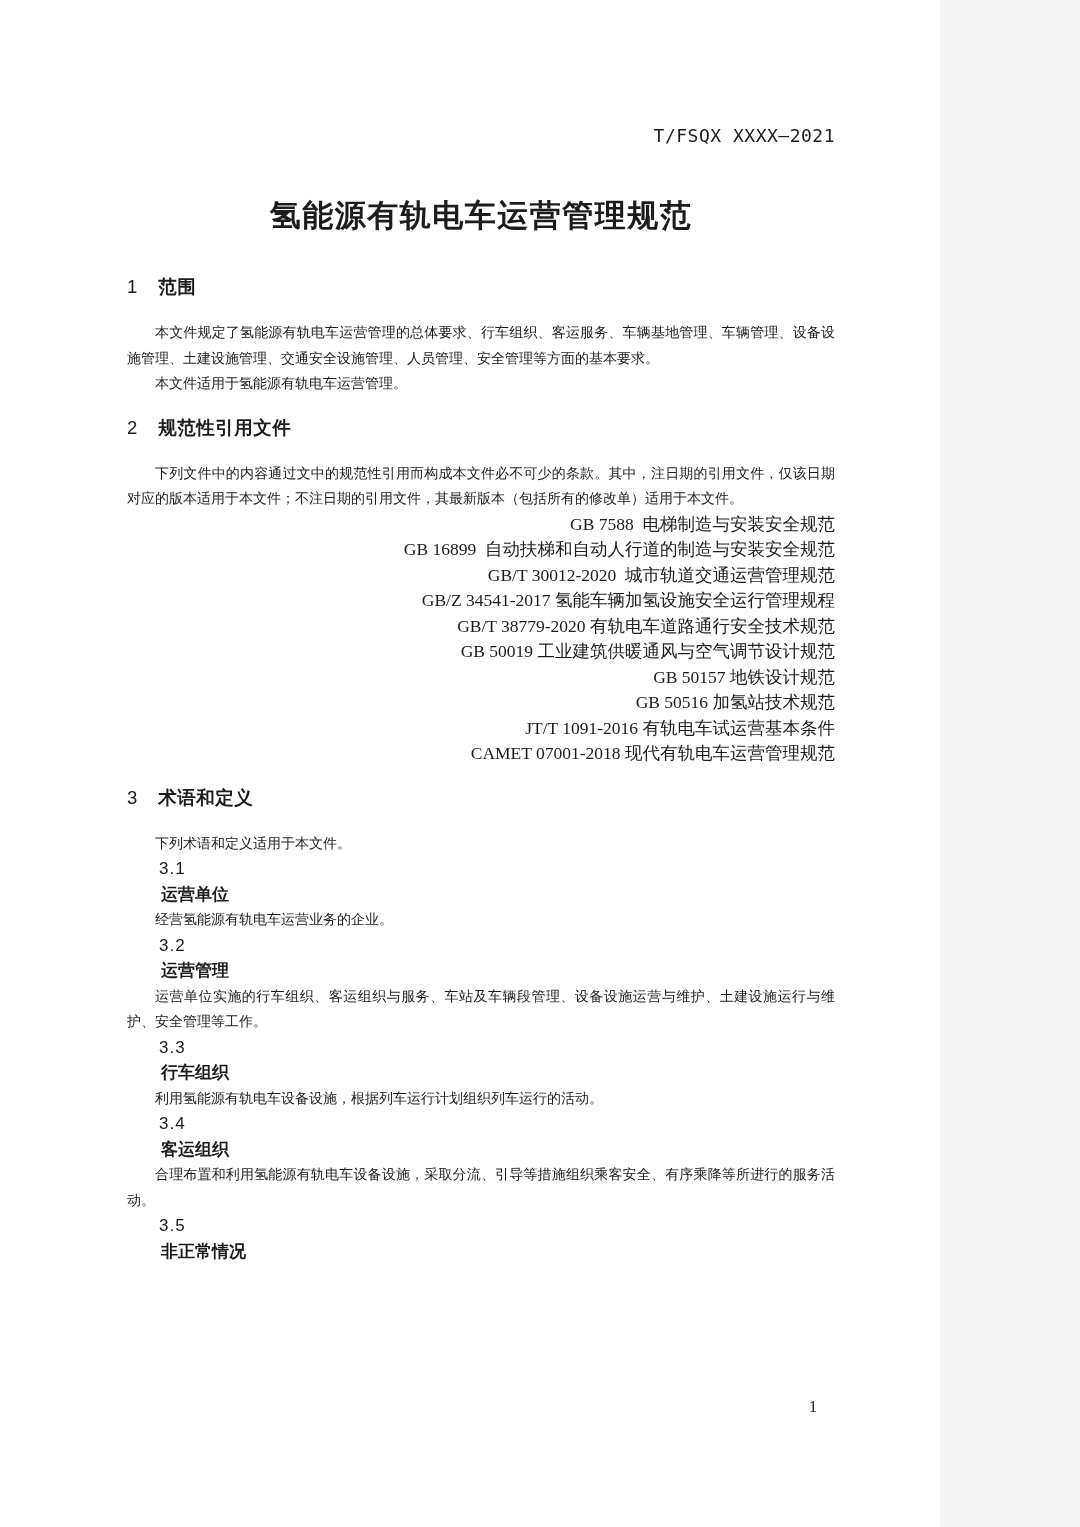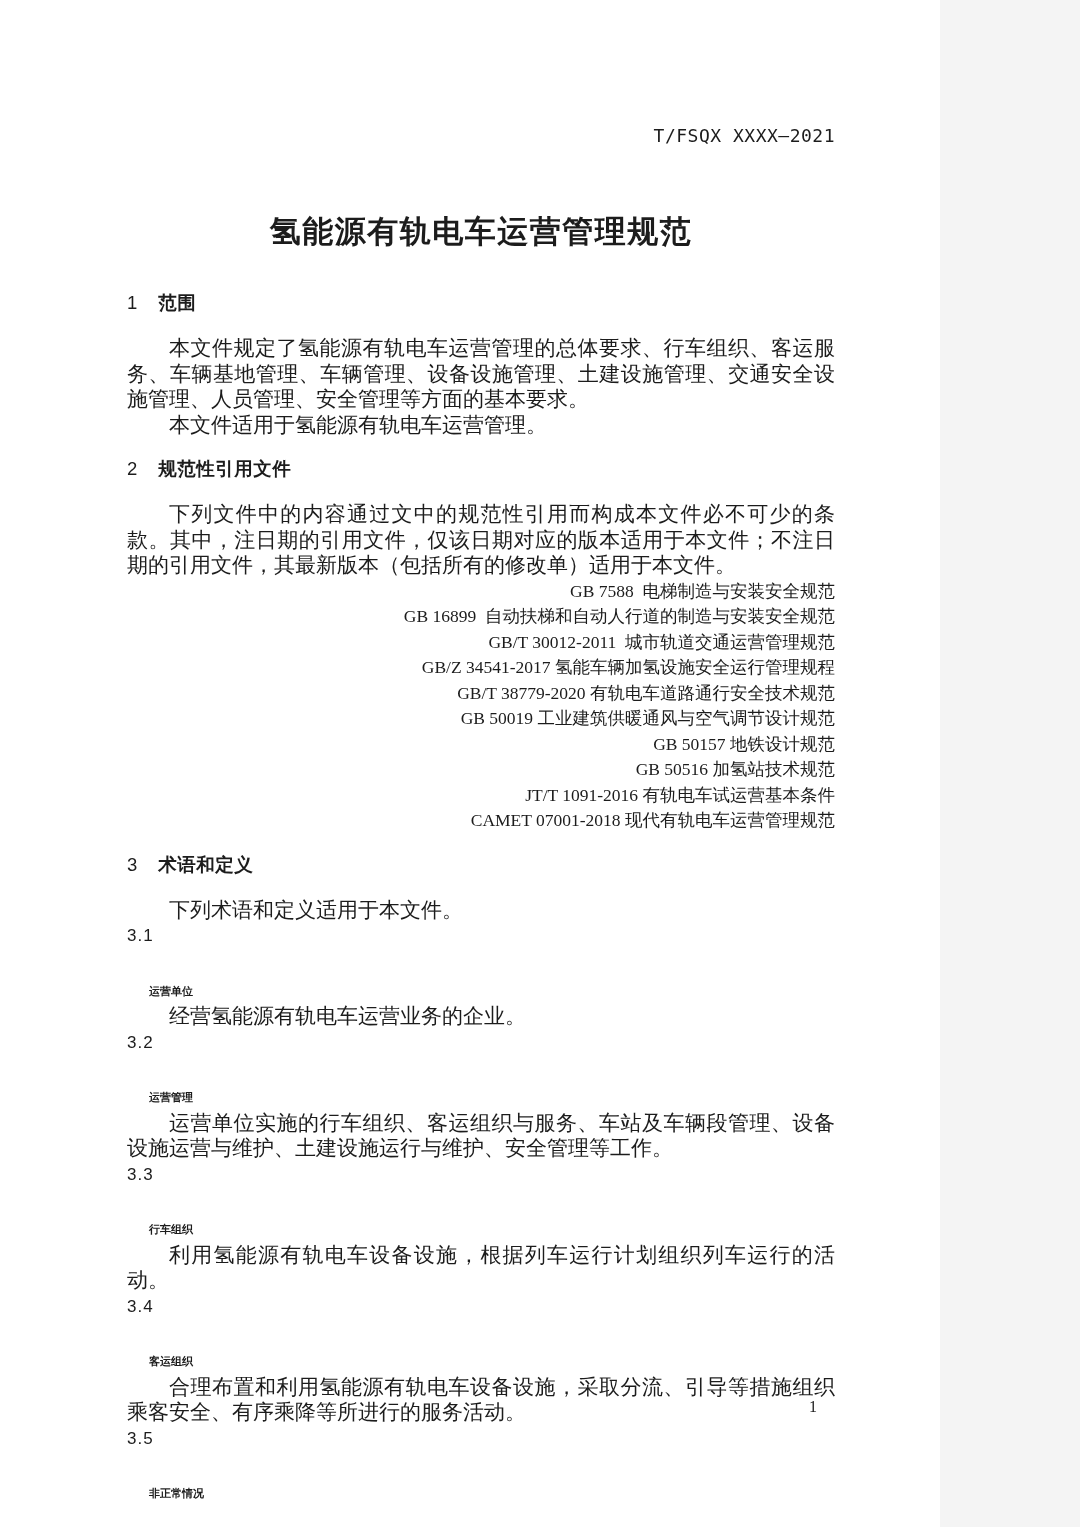--- a/index.html
+++ b/index.html
@@ -21,21 +21,21 @@
     box-sizing:border-box;
   }
   .doc-header{
     text-align:right;
     font-family:"DejaVu Sans Mono","Liberation Mono",monospace;
     font-size:18px;
     line-height:24px;
     letter-spacing:0.5px;
   }
   .doc-title{
-    margin:64px 0 0 0;
+    margin:48px 0 0 0;
     text-align:center;
     font-family:"Liberation Sans","DejaVu Sans",sans-serif;
     font-weight:bold;
     font-size:31px;
     line-height:40px;
     letter-spacing:1.5px;
   }
   .sec-h{
     margin:18px 0 20px 0;
     font-family:"Liberation Sans","DejaVu Sans",sans-serif;
@@ -44,21 +44,21 @@
     font-weight:bold;
     letter-spacing:0.5px;
   }
   .sec-h.first{margin-top:38px;}
   .sec-num{
     font-weight:normal;
     margin-right:1.1em;
   }
   p.body-p{
     margin:0;
-    font-size:21px;
+    font-size:14px;
     line-height:25.5px;
     text-align:justify;
     text-indent:2em;
   }
   ul.refs{
     margin:0;padding:0;
     list-style:none;
     text-align:right;
   }
   ul.refs li{
@@ -66,28 +66,28 @@
     line-height:25.5px;
     padding-left:2em;
     white-space:pre-wrap;
   }
   .term{margin:0;}
   .term-num{
     font-family:"Liberation Sans","DejaVu Sans",sans-serif;
     font-size:17px;
     line-height:25.5px;
     letter-spacing:1px;
+    margin-left:32px;
   }
   .term-name{
     font-family:"Liberation Sans","DejaVu Sans",sans-serif;
     font-weight:bold;
-    font-size:11px;
+    font-size:17px;
     line-height:25.5px;
     padding-left:2em;
-    margin-top:30px;
   }
   .page-footer{
     position:absolute;
     top:1398px;
     right:105px;
     width:200px;
     text-align:right;
     padding-right:18px;
     box-sizing:border-box;
     font-size:16px;
@@ -110,21 +110,21 @@
     <p class="body-p">本文件规定了氢能源有轨电车运营管理的总体要求、行车组织、客运服务、车辆基地管理、车辆管理、设备设施管理、土建设施管理、交通安全设施管理、人员管理、安全管理等方面的基本要求。</p>
     <p class="body-p">本文件适用于氢能源有轨电车运营管理。</p>
 
     <h2 class="sec-h">
       <span class="sec-num">2</span><span>规范性引用文件</span>
     </h2>
     <p class="body-p">下列文件中的内容通过文中的规范性引用而构成本文件必不可少的条款。其中，注日期的引用文件，仅该日期对应的版本适用于本文件；不注日期的引用文件，其最新版本（包括所有的修改单）适用于本文件。</p>
     <ul class="refs">
       <li>GB 7588  电梯制造与安装安全规范</li>
       <li>GB 16899  自动扶梯和自动人行道的制造与安装安全规范</li>
-      <li>GB/T 30012-2011  城市轨道交通运营管理规范</li>
+      <li>GB/T 30012-2020  城市轨道交通运营管理规范</li>
       <li>GB/Z 34541-2017 氢能车辆加氢设施安全运行管理规程</li>
       <li>GB/T 38779-2020 有轨电车道路通行安全技术规范</li>
       <li>GB 50019 工业建筑供暖通风与空气调节设计规范</li>
       <li>GB 50157 地铁设计规范</li>
       <li>GB 50516 加氢站技术规范</li>
       <li>JT/T 1091-2016 有轨电车试运营基本条件</li>
       <li>CAMET 07001-2018 现代有轨电车运营管理规范</li>
     </ul>
 
     <h2 class="sec-h">

